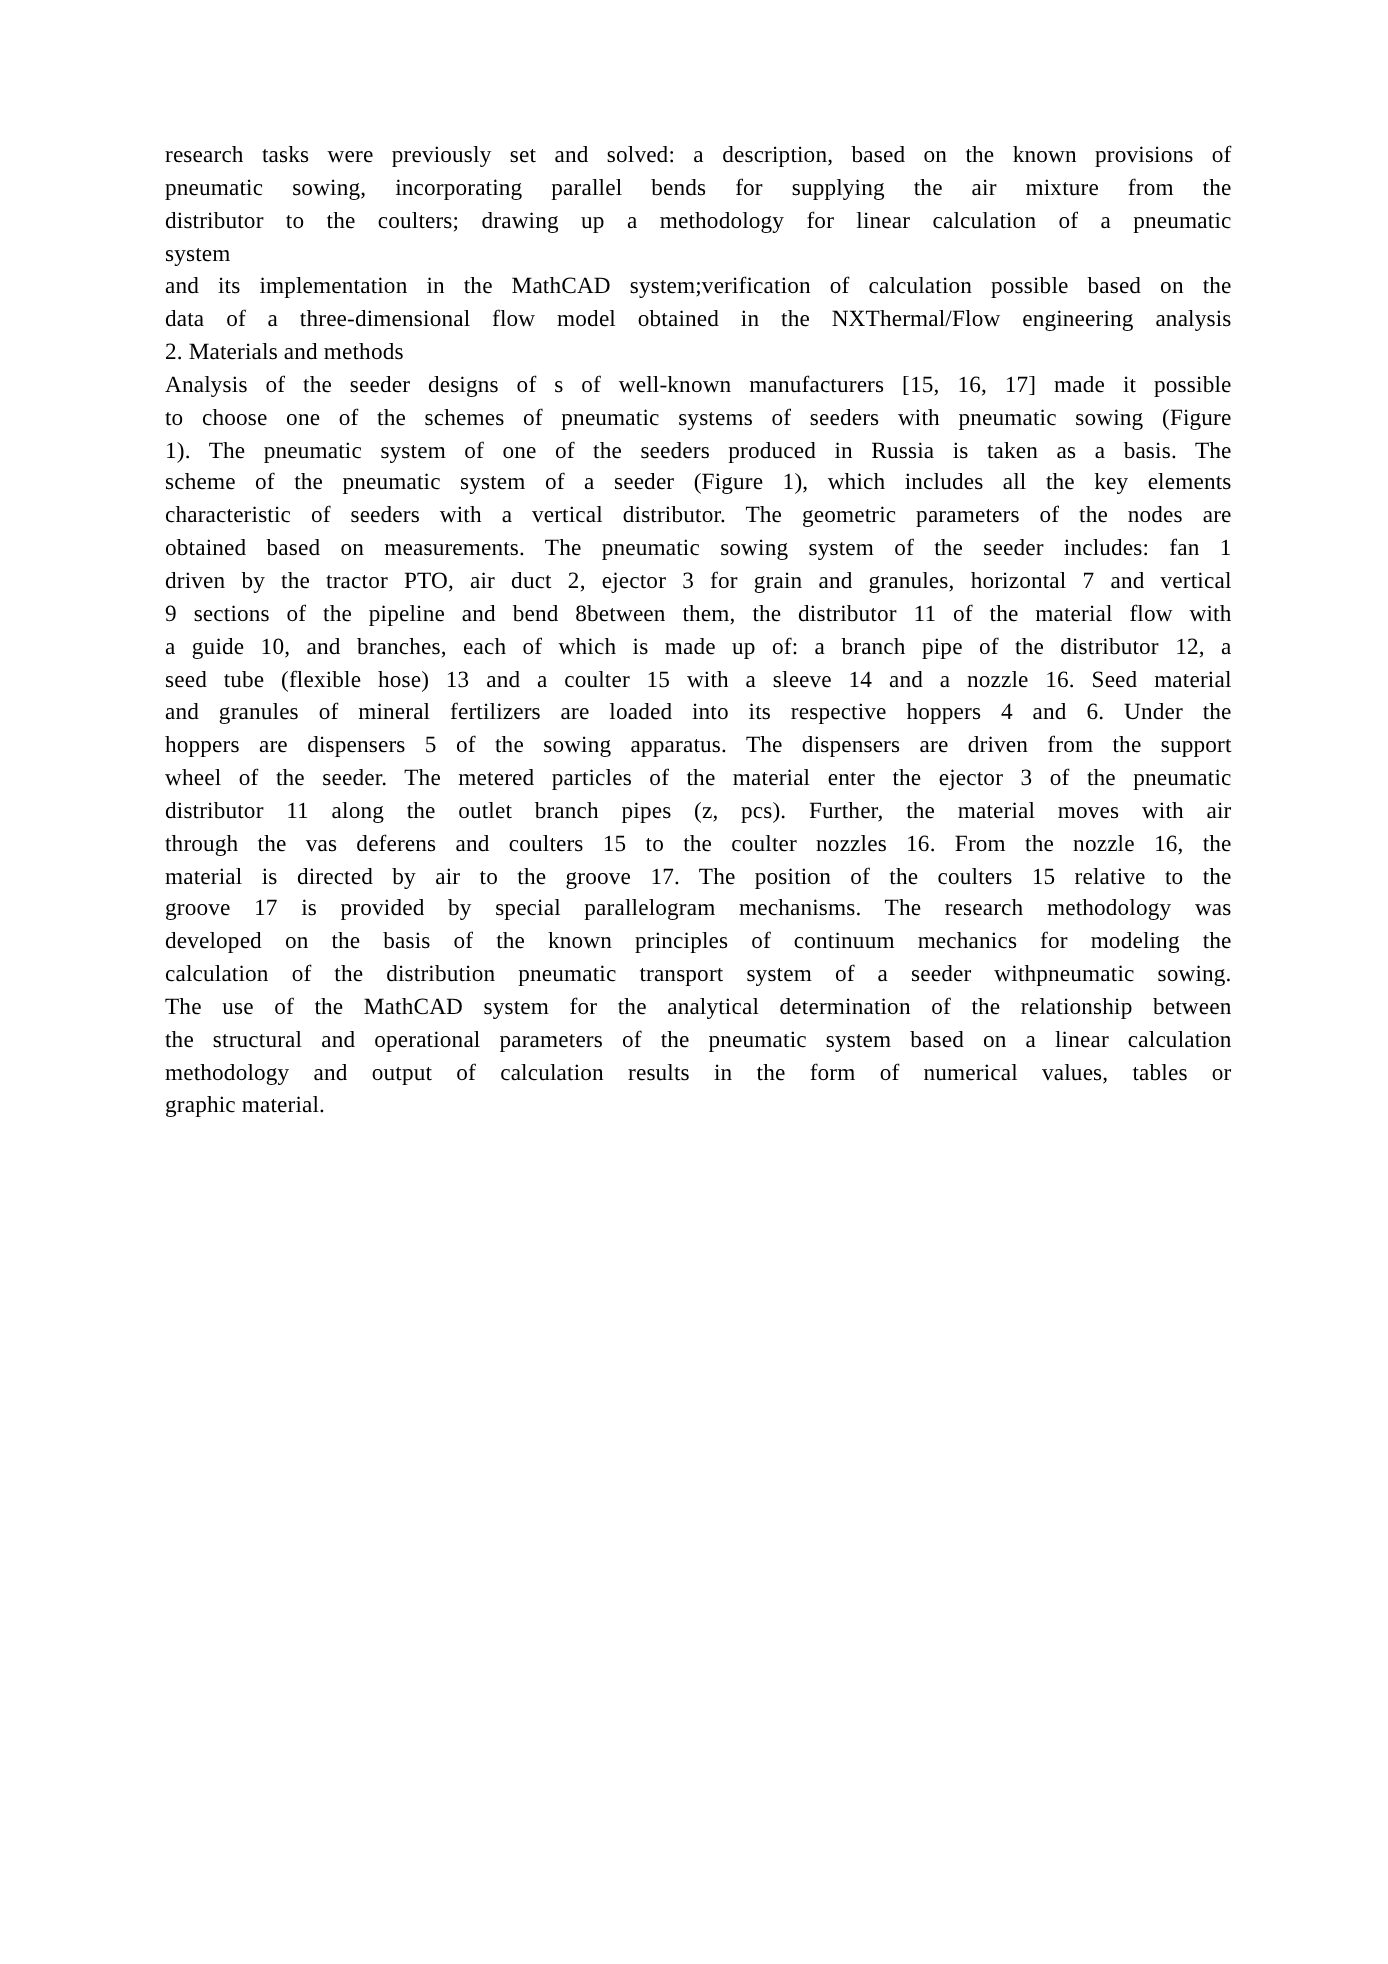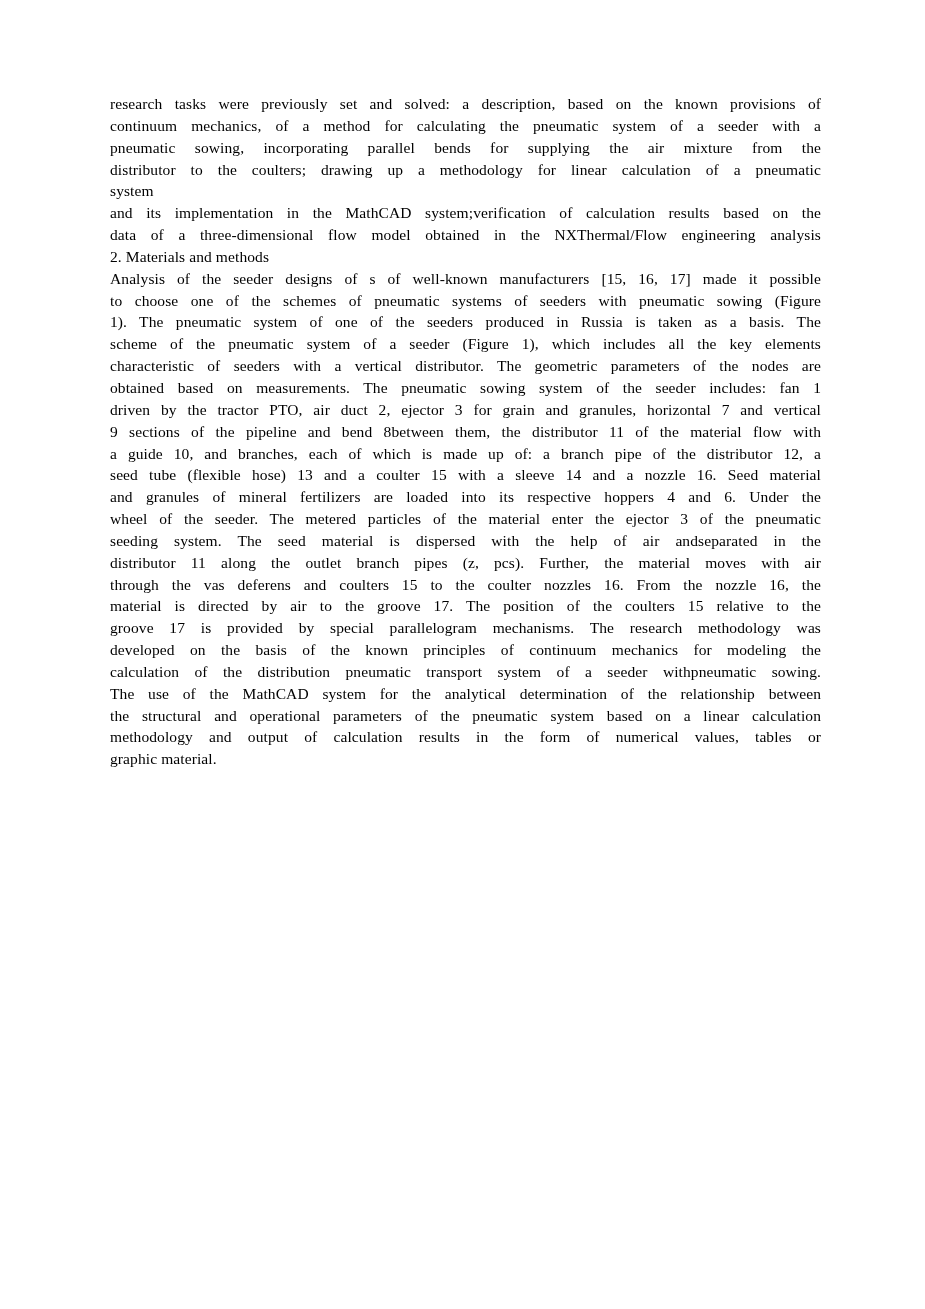--- a/index.html
+++ b/index.html
@@ -44,40 +44,39 @@
     font-size: 15.5px;
     line-height: 18px;
   }
 </style>
 </head>
 <body>
 
 <div class="page">
   <div class="text-block">
       <div class="line">research tasks were previously set and solved: a description, based on the known provisions of</div>
-      <div class="line">continuum mechanics, of a method for calculating the pneumatic system of a seeder with a</div>
       <div class="line">pneumatic sowing, incorporating parallel bends for supplying the air mixture from the</div>
       <div class="line">distributor to the coulters; drawing up a methodology for linear calculation of a pneumatic</div>
       <div class="line last">system</div>
-      <div class="line">and its implementation in the MathCAD system;verification of calculation results based on the</div>
+      <div class="line">and its implementation in the MathCAD system;verification of calculation possible based on the</div>
       <div class="line">data of a three-dimensional flow model obtained in the NXThermal/Flow engineering analysis</div>
       <div class="line last">2. Materials and methods</div>
       <div class="line">Analysis of the seeder designs of s of well-known manufacturers [15, 16, 17] made it possible</div>
       <div class="line">to choose one of the schemes of pneumatic systems of seeders with pneumatic sowing (Figure</div>
       <div class="line">1). The pneumatic system of one of the seeders produced in Russia is taken as a basis. The</div>
       <div class="line">scheme of the pneumatic system of a seeder (Figure 1), which includes all the key elements</div>
       <div class="line">characteristic of seeders with a vertical distributor. The geometric parameters of the nodes are</div>
       <div class="line">obtained based on measurements. The pneumatic sowing system of the seeder includes: fan 1</div>
       <div class="line">driven by the tractor PTO, air duct 2, ejector 3 for grain and granules, horizontal 7 and vertical</div>
       <div class="line">9 sections of the pipeline and bend 8between them, the distributor 11 of the material flow with</div>
       <div class="line">a guide 10, and branches, each of which is made up of: a branch pipe of the distributor 12, a</div>
       <div class="line">seed tube (flexible hose) 13 and a coulter 15 with a sleeve 14 and a nozzle 16. Seed material</div>
       <div class="line">and granules of mineral fertilizers are loaded into its respective hoppers 4 and 6. Under the</div>
+      <div class="line">hoppers are dispensers 5 of the sowing apparatus. The dispensers are driven from the support</div>
       <div class="line">wheel of the seeder. The metered particles of the material enter the ejector 3 of the pneumatic</div>
-      <div class="line">seeding system. The seed material is dispersed with the help of air andseparated in the</div>
       <div class="line">distributor 11 along the outlet branch pipes (z, pcs). Further, the material moves with air</div>
       <div class="line">through the vas deferens and coulters 15 to the coulter nozzles 16. From the nozzle 16, the</div>
       <div class="line">material is directed by air to the groove 17. The position of the coulters 15 relative to the</div>
       <div class="line">groove 17 is provided by special parallelogram mechanisms. The research methodology was</div>
       <div class="line">developed on the basis of the known principles of continuum mechanics for modeling the</div>
       <div class="line">calculation of the distribution pneumatic transport system of a seeder withpneumatic sowing.</div>
       <div class="line">The use of the MathCAD system for the analytical determination of the relationship between</div>
       <div class="line">the structural and operational parameters of the pneumatic system based on a linear calculation</div>
       <div class="line">methodology and output of calculation results in the form of numerical values, tables or</div>
       <div class="line last">graphic material.</div>

